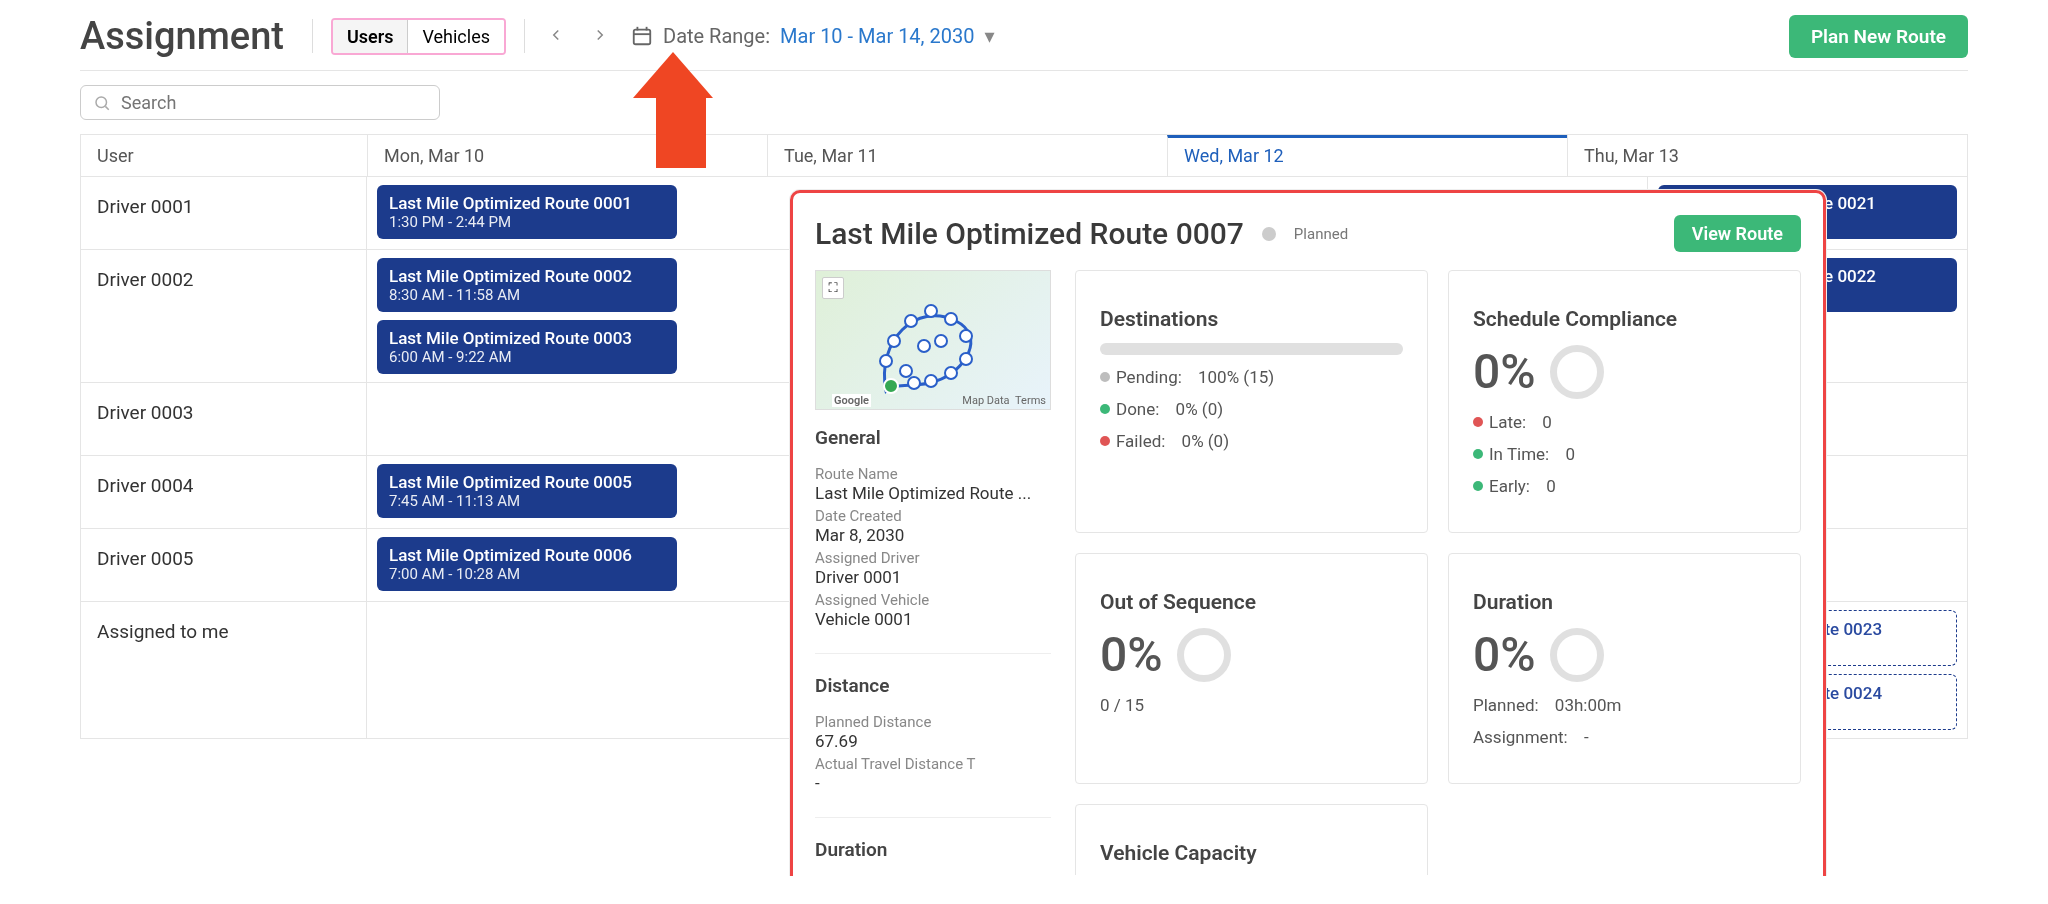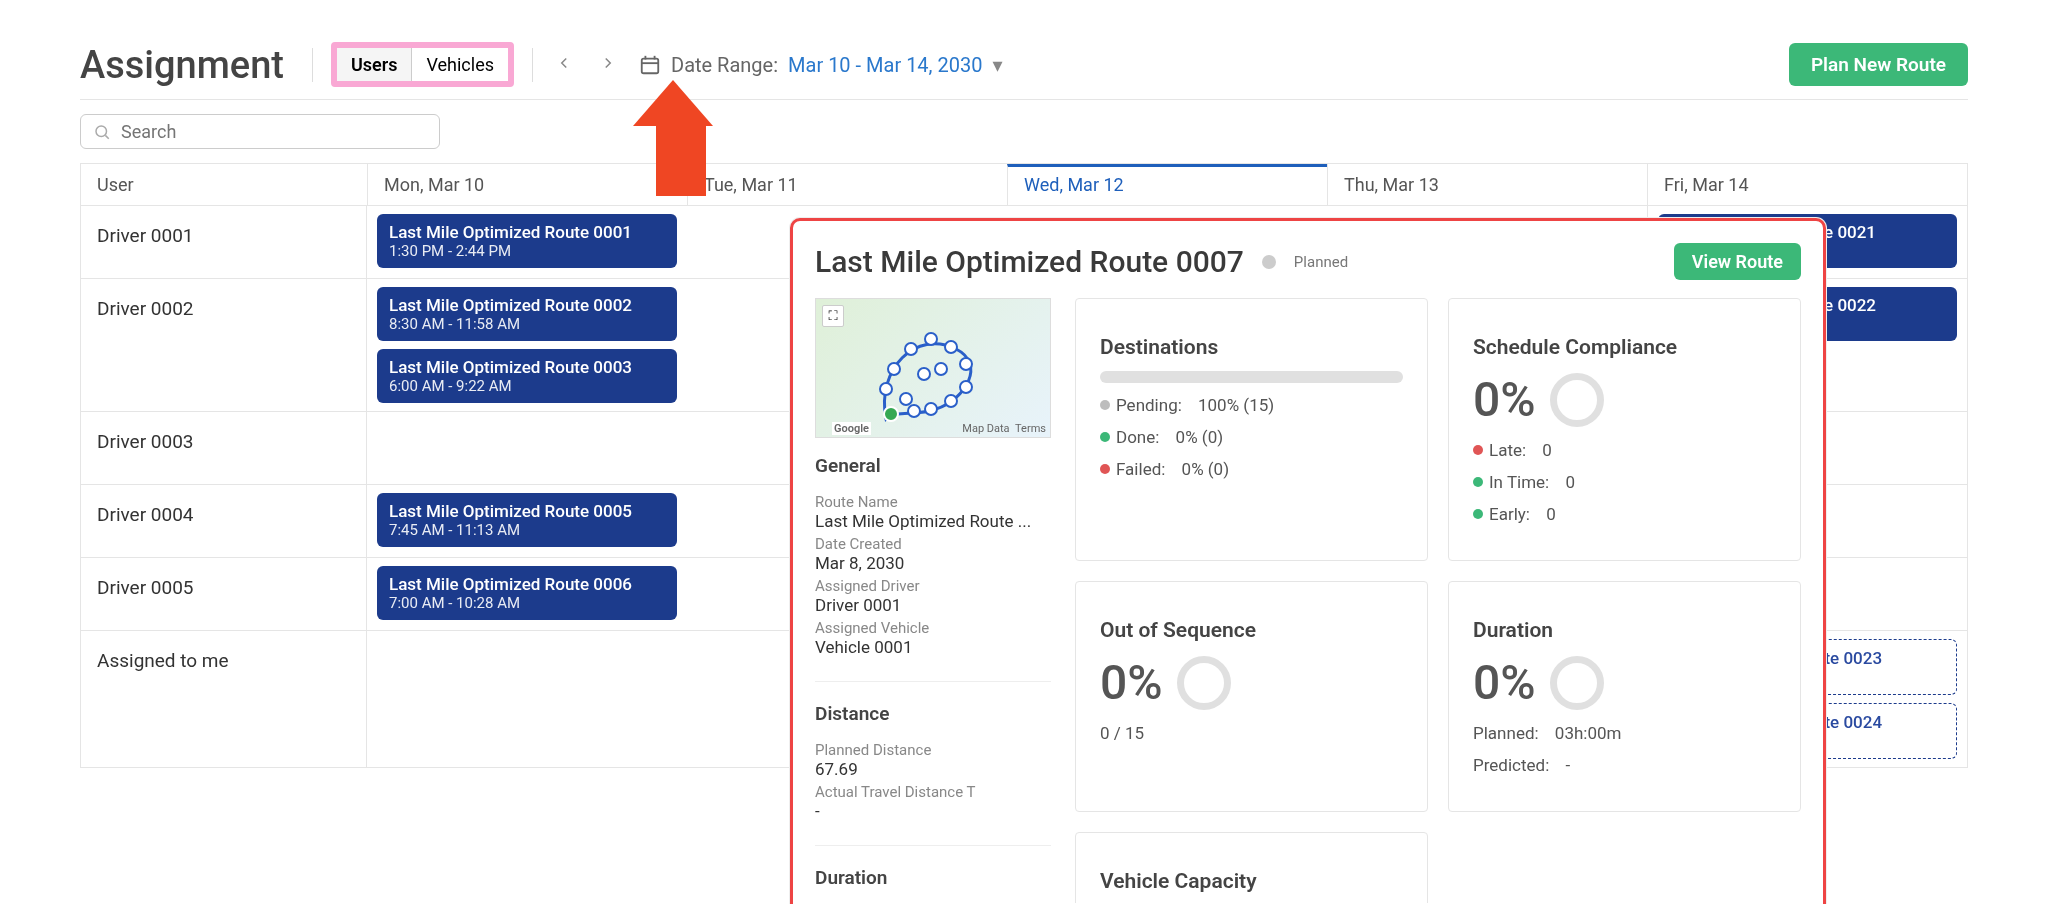--- a/index.html
+++ b/index.html
@@ -1,21 +1,21 @@
 <!DOCTYPE html>
 <html><head>
 <meta charset="utf-8">
 <style>
   * { box-sizing: border-box; margin: 0; padding: 0; font-family: -apple-system, BlinkMacSystemFont, "Segoe UI", Roboto, Arial, sans-serif; }
   body { background: #fff; color: #333; font-size: 18px; }
-  .page { width: 2048px; height: 876px; position: relative; padding: 0 80px; margin-top: 28px; }
+  .page { width: 2048px; height: 876px; position: relative; padding: 0 80px; }
   .header { display:flex; align-items:center; padding:14px 0 12px; border-bottom:1px solid #e5e5e5; gap:18px; }
   .title { font-size: 38px; font-weight: 500; color:#444; margin-right:10px;}
   .divider { width:1px; height:34px; background:#ddd; }
-  .seggroup { display:flex; border:6px solid #f9a8d4; border-radius:4px; overflow:hidden; }
+  .seggroup { display:flex; border:2px solid #f9a8d4; border-radius:4px; overflow:hidden; }
   .seggroup button { background:#fff; border:none; padding:6px 14px; font-size:18px; cursor:pointer; }
   .seggroup button + button { border-left:1px solid #ccc; }
   .seggroup button.active { background:#f5f5f5; font-weight:600; }
   .nav-arrow { background:#fff; border:none; cursor:pointer; padding:4px; color:#888; }
   .range-wrap { display:flex; align-items:center; gap:10px; font-size:20px; }
   .range-label { color:#666; }
   .range-value { color:#2a78cc; }
   .chev-down { color:#888; }
   .spacer { flex:1; }
   .plan-btn { background:#3cb878; color:#fff; border:none; border-radius:6px; padding:10px 22px; font-size:19px; font-weight:600; cursor:pointer; }
@@ -118,21 +118,20 @@
     </div>
   </div>
 
   <div class="grid">
     <div class="grid-head">
       <div class="col-user">User</div>
       <div class="col-day">Mon, Mar 10</div>
       <div class="col-day">Tue, Mar 11</div>
       <div class="col-day active">Wed, Mar 12</div>
       <div class="col-day">Thu, Mar 13</div>
-      <div class="col-day">Fri, Mar 14</div>
     </div>
 
     <div class="grid-body">
 
       <div class="row">
         <div class="user-cell">Driver 0001</div>
         <div class="lane">
           <div class="card route">
             <div class="name">Last Mile Optimized Route 0001</div>
             <div class="time">1:30 PM - 2:44 PM</div>
@@ -321,21 +320,21 @@
             </div>
         </div>
 
         <div class="stat-card">
           <div class="stat-title">Duration</div>
           <div class="big-pct">
               <span>0%</span>
               <span class="ring"></span>
             </div>
           <div class="dot-row"><span>Planned:</span>&nbsp;<span>03h:00m</span></div>
-          <div class="dot-row"><span>Predicted:</span>&nbsp;<span>-</span></div>
+          <div class="dot-row"><span>Assignment:</span>&nbsp;<span>-</span></div>
         </div>
 
         <div class="stat-card">
           <div class="stat-title">Vehicle Capacity</div>
           <div class="dot-row"><span>Weight:</span>&nbsp;<span>0</span></div>
           <div class="dot-row"><span>Volume:</span>&nbsp;<span>0</span></div>
           <div class="dot-row"><span>Cost:</span>&nbsp;<span>0</span></div>
 
         </div>
 

